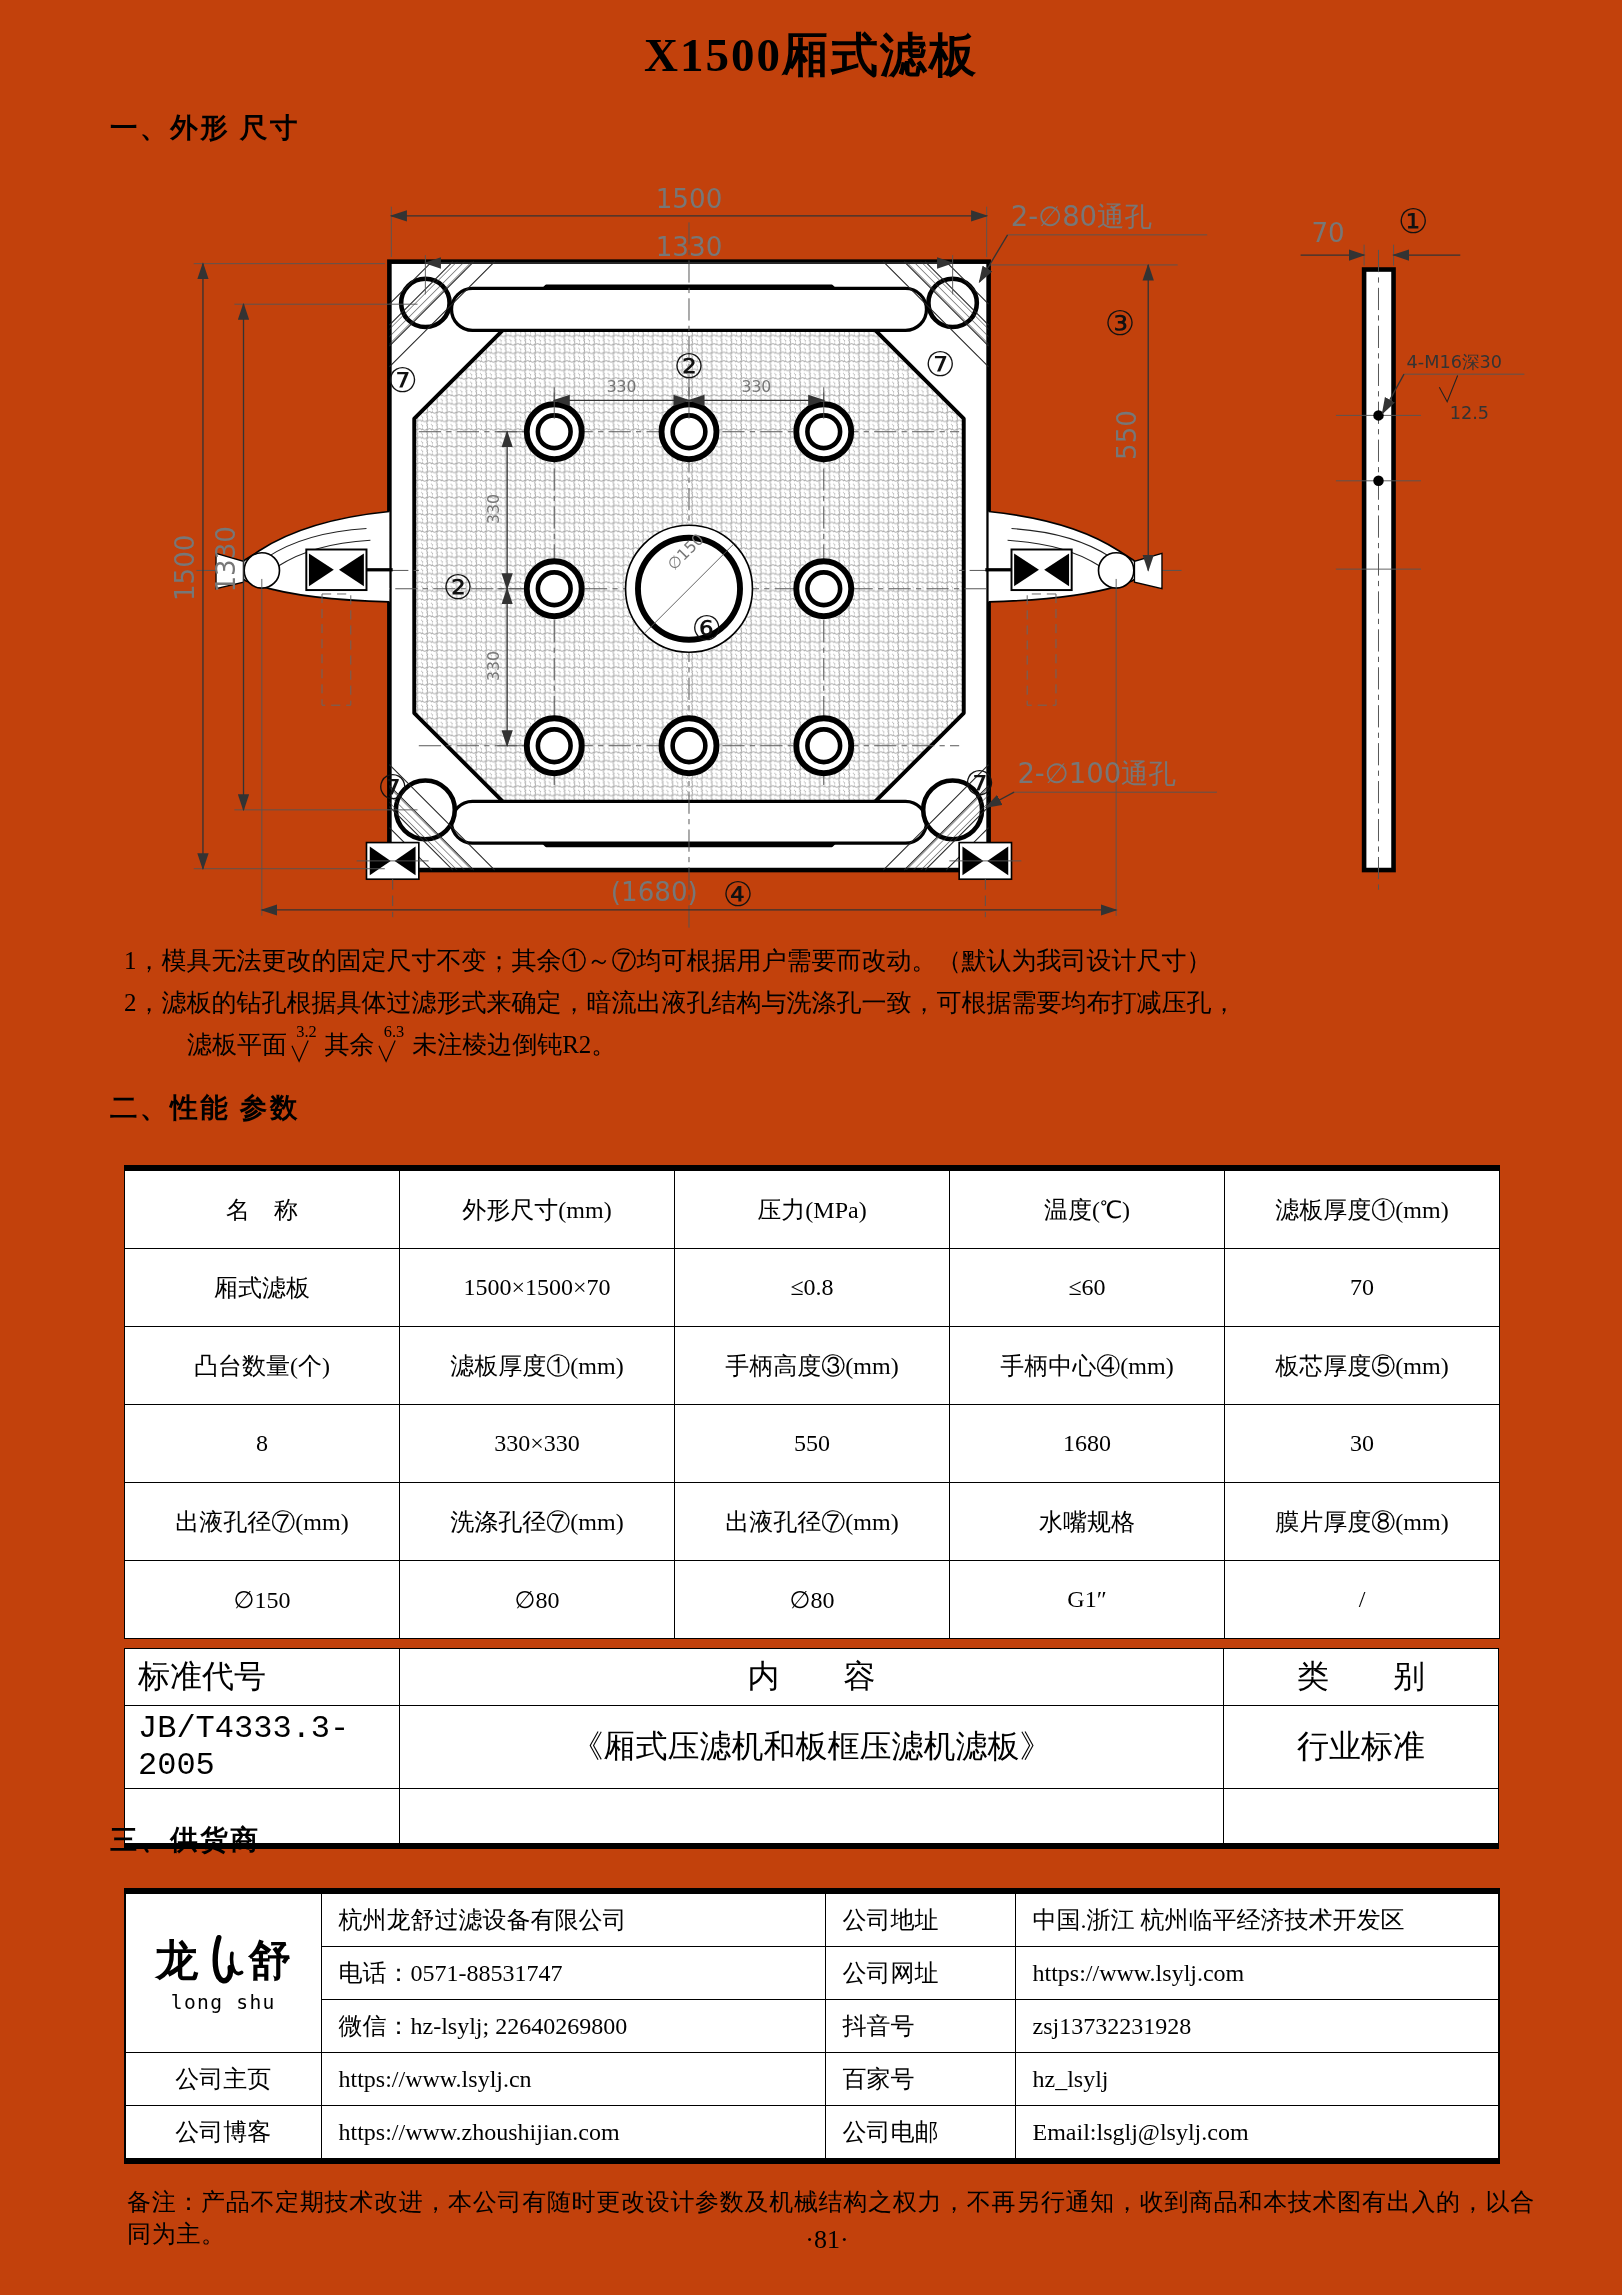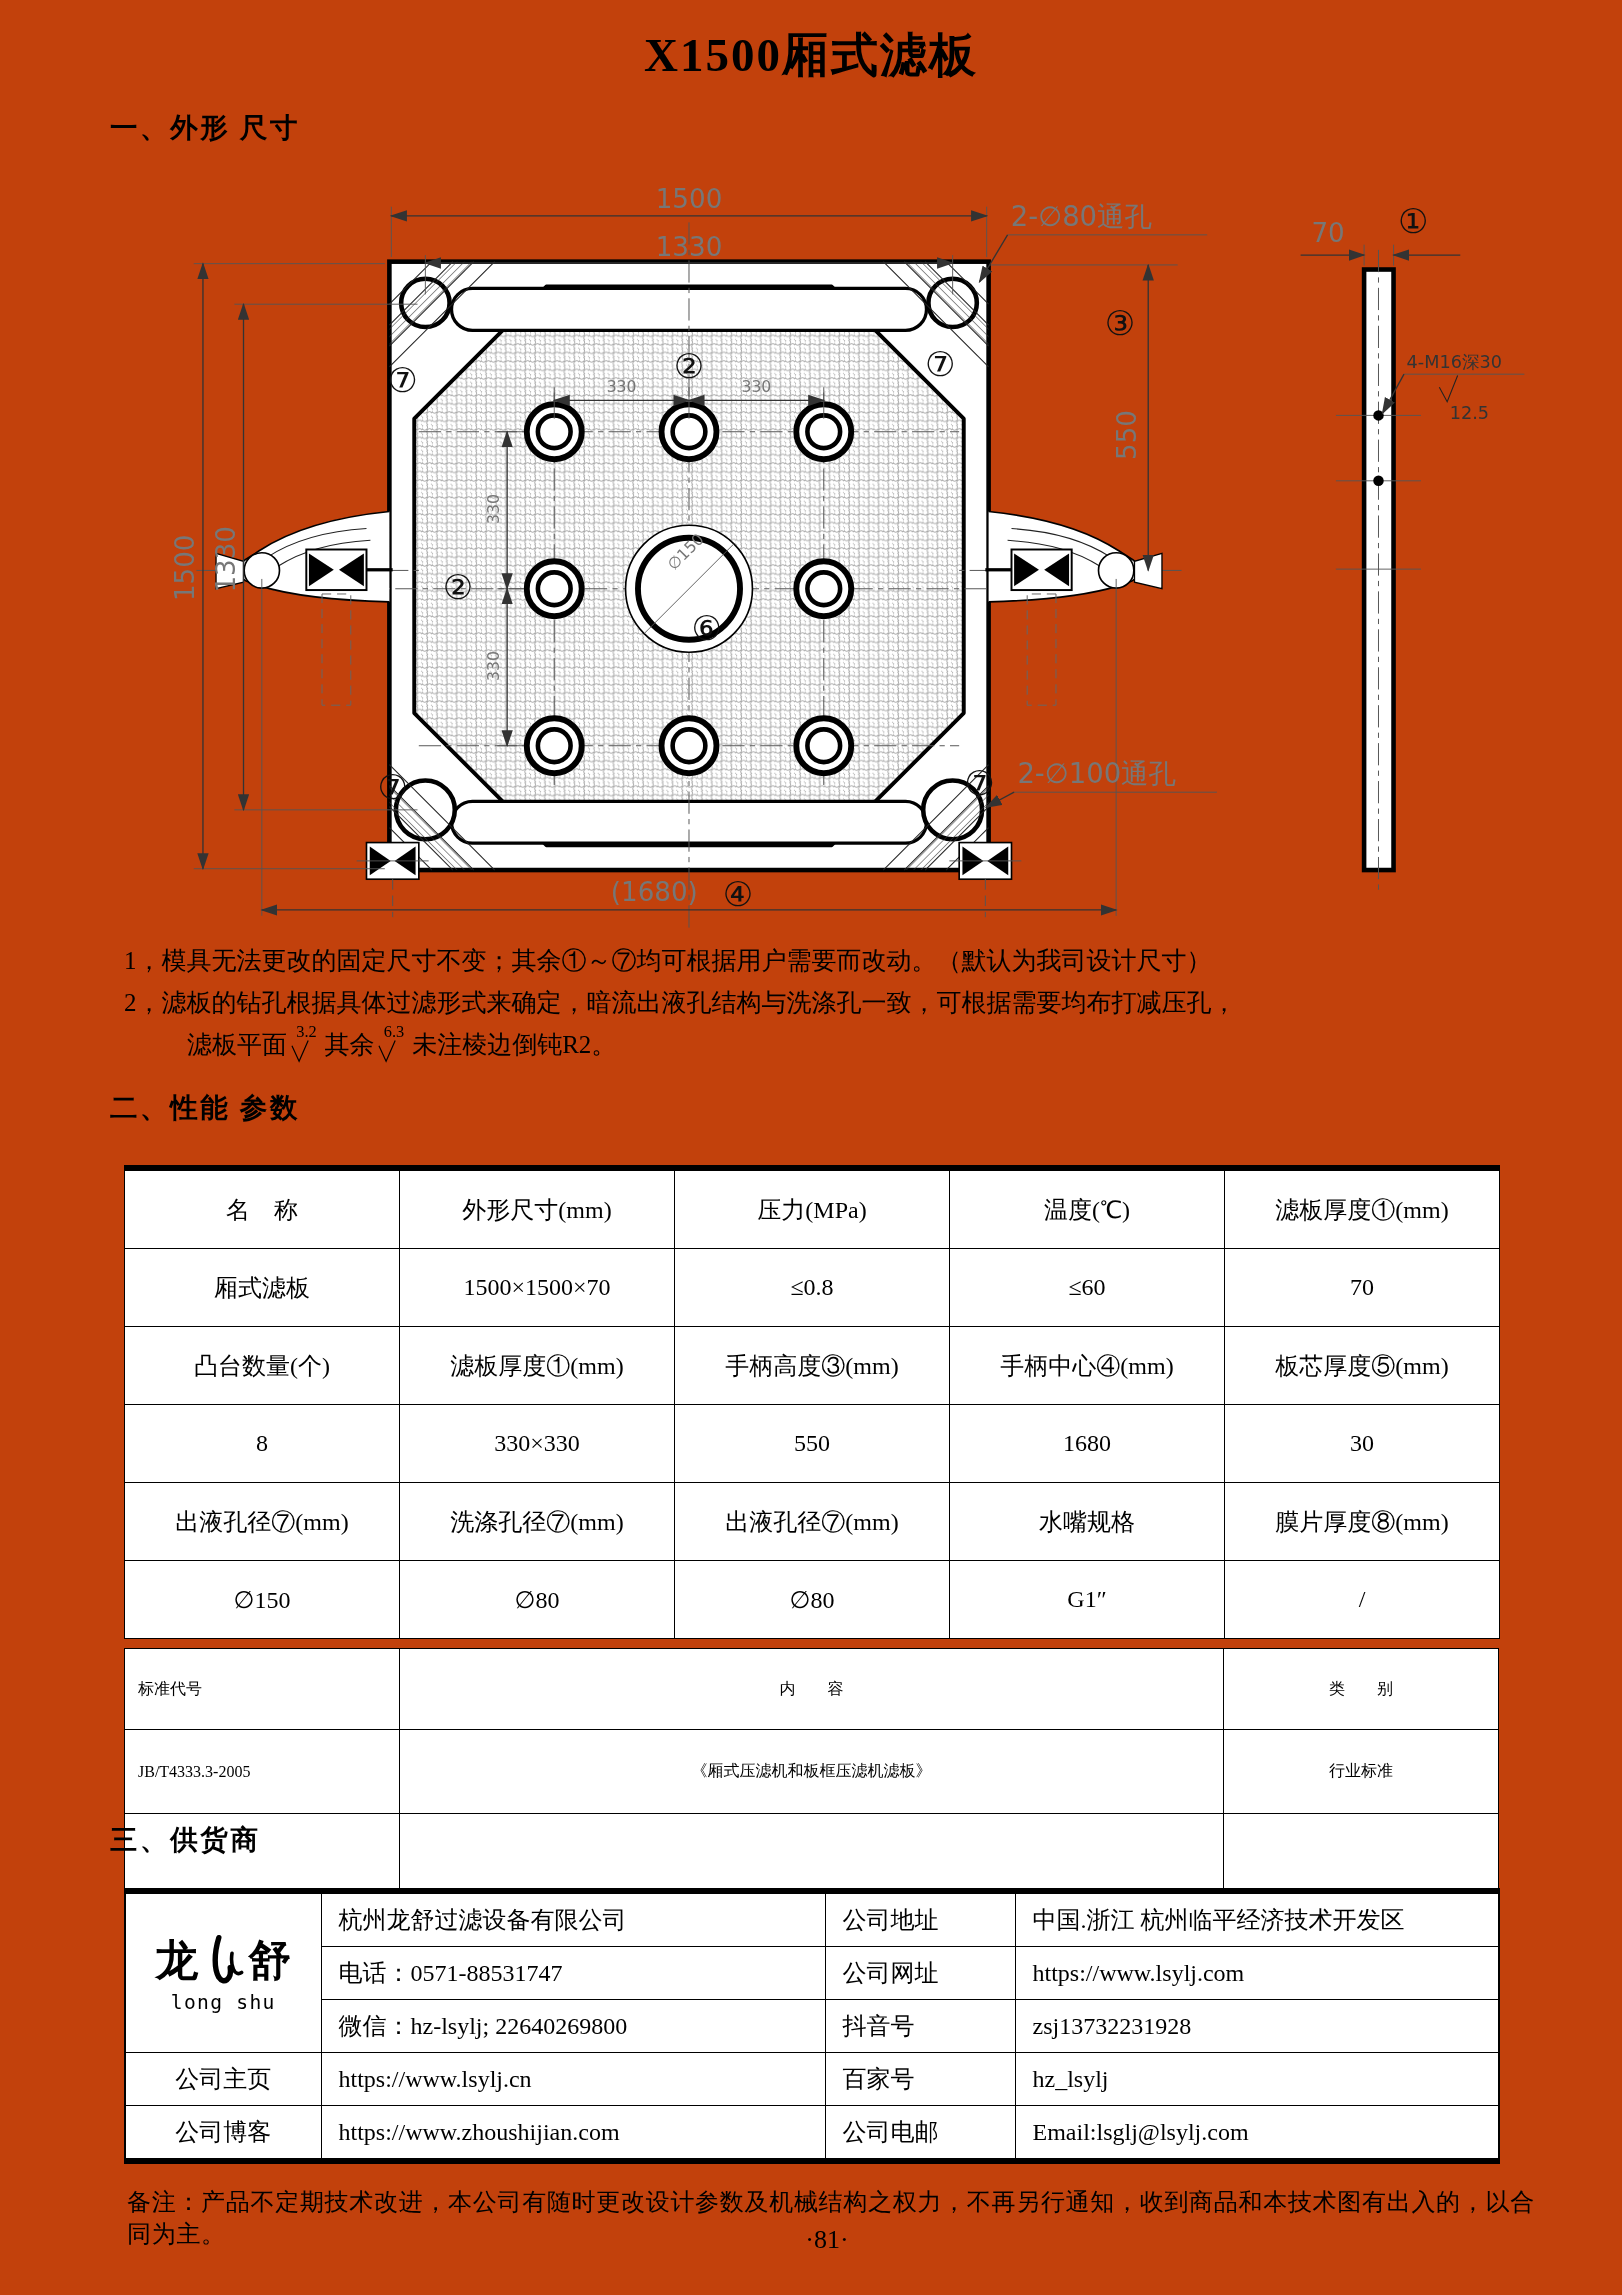--- a/index.html
+++ b/index.html
@@ -28,21 +28,21 @@
   .note3{padding-left:63px;}
   .rough{display:inline-block;position:relative;width:35px;height:41px;vertical-align:-13px;margin:0 1.3px;}
   .rough .rnum{position:absolute;top:-1.3px;left:7.9px;font-size:16.4px;line-height:1;}
   .rough svg{position:absolute;left:1.3px;top:14.4px;}
 
   table{border-collapse:collapse;table-layout:fixed;background:#fff;position:absolute;}
   .tableA{left:124px;top:1165px;width:1374px;border:1.3px solid #000;border-top:6.5px solid #000;}
   .tableA td{border:1.3px solid #000;height:77px;font-size:24px;text-align:center;padding:0;
              font-family:"Liberation Serif",serif;}
   .tableB{left:124px;top:1648px;width:1374px;border:1.3px solid #000;border-bottom:6.5px solid #000;}
-  .tableB td{border:1.3px solid #000;font-size:16px;text-align:center;padding:16px;font-family:Liberation Serif, serif;}
+  .tableB td{border:1.3px solid #000;font-size:32px;text-align:center;padding:4px;font-family:Liberation Mono, monospace;}
   .tableB tr.r1 td{height:48px;} .tableB tr.r2 td{height:51px;} .tableB tr.r3 td{height:46px;}
   .tableB td.c1name{text-align:left;padding-left:13px;}
 
   .supplier{left:124px;top:1888px;width:1374px;border:2px solid #000;border-top:6.5px solid #000;border-bottom:6.5px solid #000;}
   .supplier td{border:1.3px solid #000;height:52px;font-size:24px;text-align:left;padding:0 5.2px 0 17px;
                font-family:"Liberation Serif",serif;}
   .supplier td.logo-cell{text-align:center;padding:0;vertical-align:middle;}
   .supplier td.cc{text-align:center;padding:0;}
   .logo-line{display:flex;align-items:center;justify-content:center;gap:3.9px;}
   .logo-cn{font-size:43px;font-weight:700;font-family:"Liberation Serif",serif;}

